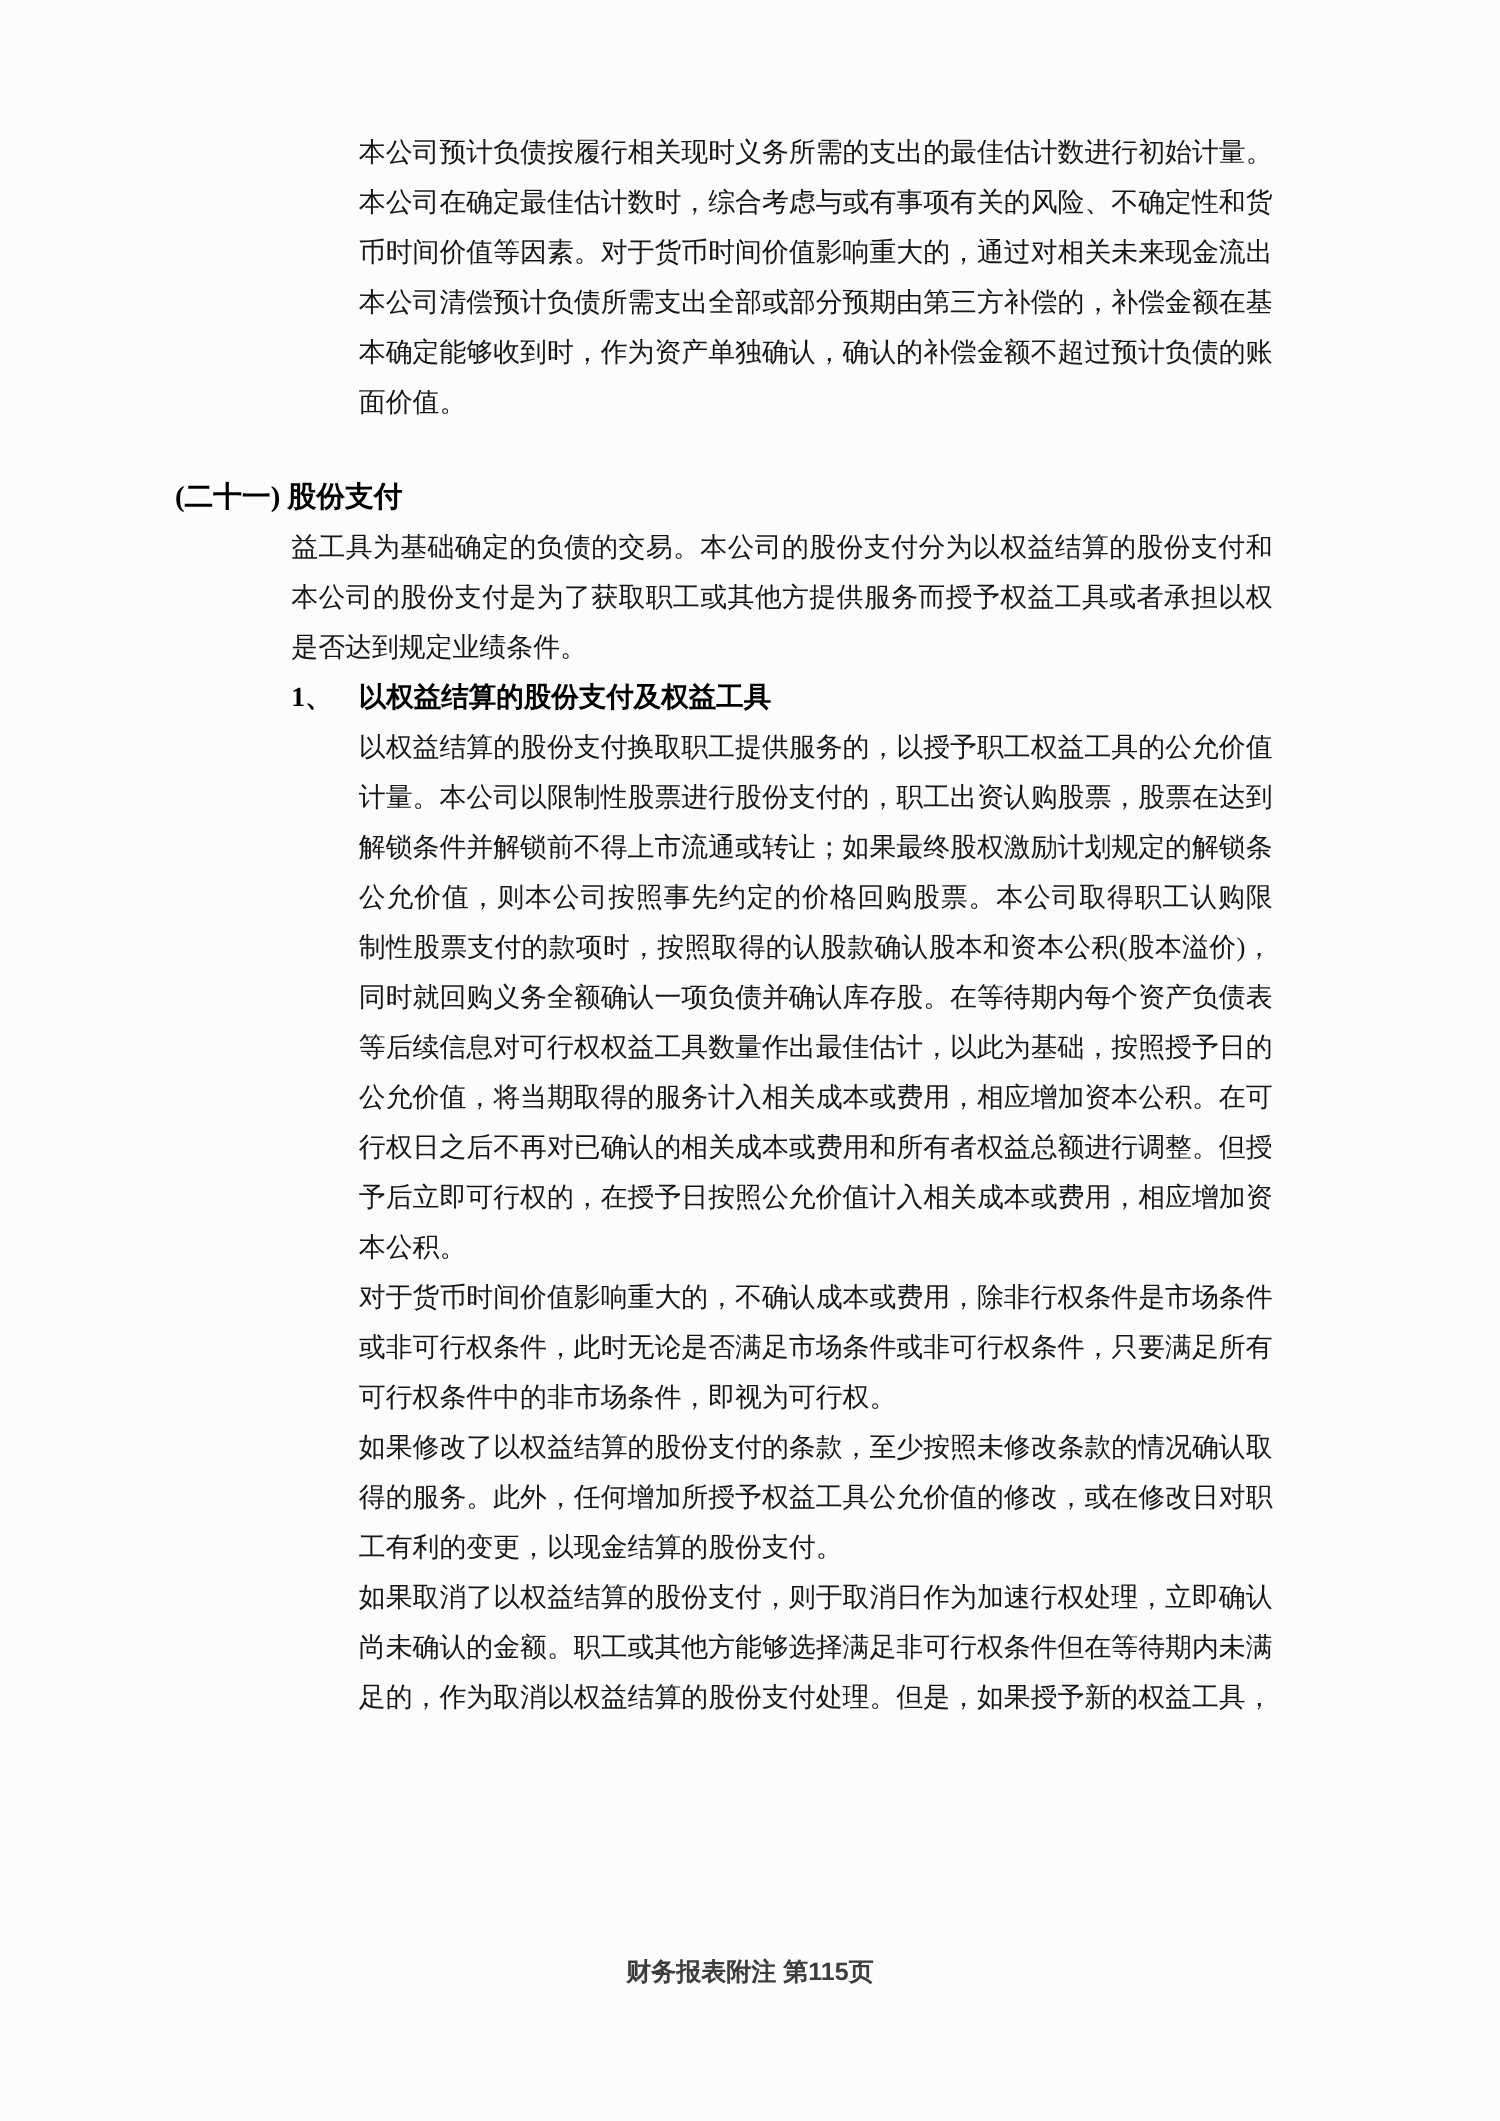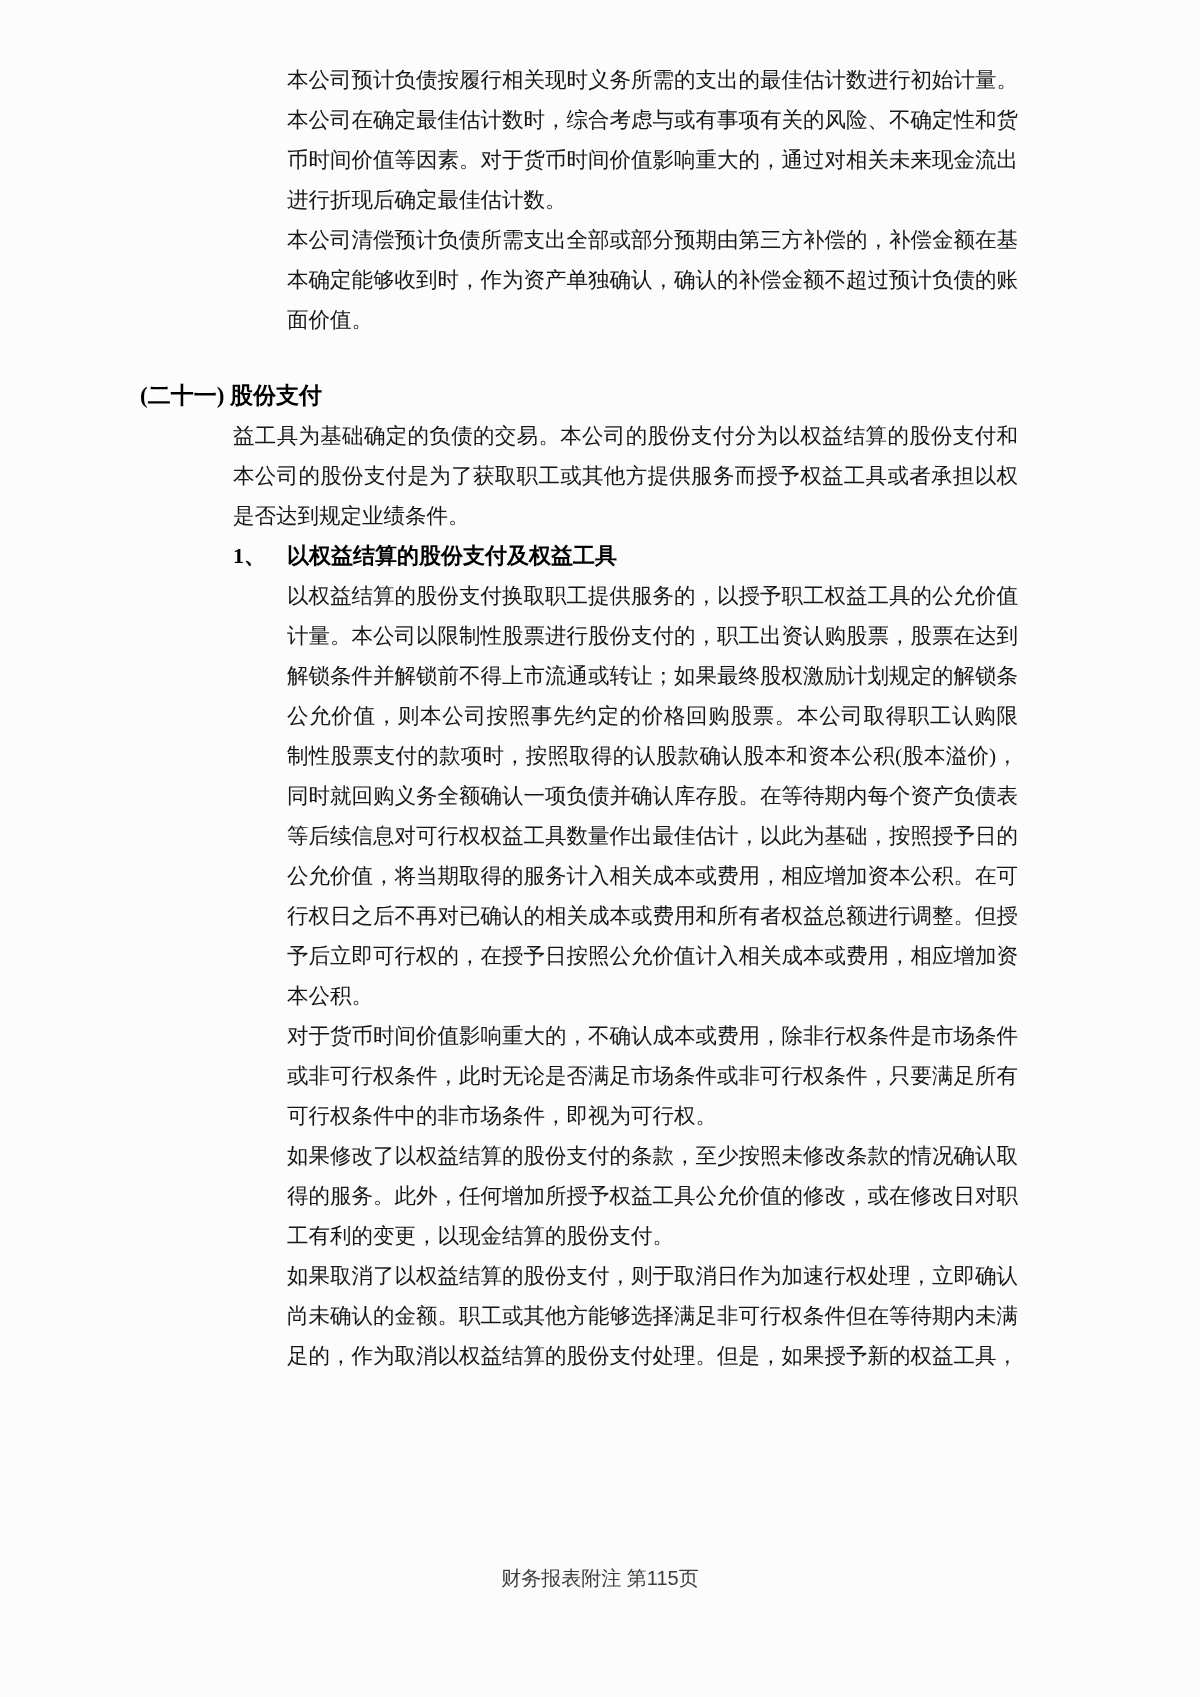--- a/index.html
+++ b/index.html
@@ -4,21 +4,21 @@
 <style>
   html,body { margin:0; padding:0; background:#ffffff; }
   .page {
     position:relative;
     width:1200px; height:1697px;
     background:#fcfcfc;
     font-family:"Liberation Serif","DejaVu Serif",serif;
     color:#161616;
     overflow:hidden;
   }
-  .content { padding-top:60px; }
+  .content { padding-top:102px; }
   .line {
     height:40px; line-height:40px;
     font-size:21.5px;
     white-space:nowrap;
   }
   .indent-body { margin-left:287px; width:731px; }
   .indent-sub  { margin-left:233px; width:785px; }
   .fill {
     white-space:normal;
     text-align:justify;
@@ -35,33 +35,32 @@
     height:40px; line-height:40px;
     font-size:22px; font-weight:bold; color:#000;
     display:flex;
   }
   .h2 .num { width:54px; }
   .footer {
     position:absolute; top:1558px; left:0;
     width:100%; height:40px; line-height:40px;
     text-align:center;
     font-family:"Liberation Sans","DejaVu Sans",sans-serif;
-    font-size:20px; font-weight:400; color:#3d3d3d;
+    font-size:20px; font-weight:700; color:#3d3d3d;
   }
 </style>
 </head>
 <body>
 
 <div class="page">
   <div class="content">
       <div>
         <div class="line indent-body fill">本公司预计负债按履行相关现时义务所需的支出的最佳估计数进行初始计量。</div>
         <div class="line indent-body fill">本公司在确定最佳估计数时，综合考虑与或有事项有关的风险、不确定性和货</div>
         <div class="line indent-body fill">币时间价值等因素。对于货币时间价值影响重大的，通过对相关未来现金流出</div>
-        <div class="line indent-body">进行折现后确定最佳估计数。</div>
       </div>
       <div>
         <div class="line indent-body fill">本公司清偿预计负债所需支出全部或部分预期由第三方补偿的，补偿金额在基</div>
         <div class="line indent-body fill">本确定能够收到时，作为资产单独确认，确认的补偿金额不超过预计负债的账</div>
         <div class="line indent-body">面价值。</div>
       </div>
       <div class="h1">(二十一) 股份支付</div>
       <div>
         <div class="line indent-sub fill">益工具为基础确定的负债的交易。本公司的股份支付分为以权益结算的股份支付和</div>
         <div class="line indent-sub fill">本公司的股份支付是为了获取职工或其他方提供服务而授予权益工具或者承担以权</div>

